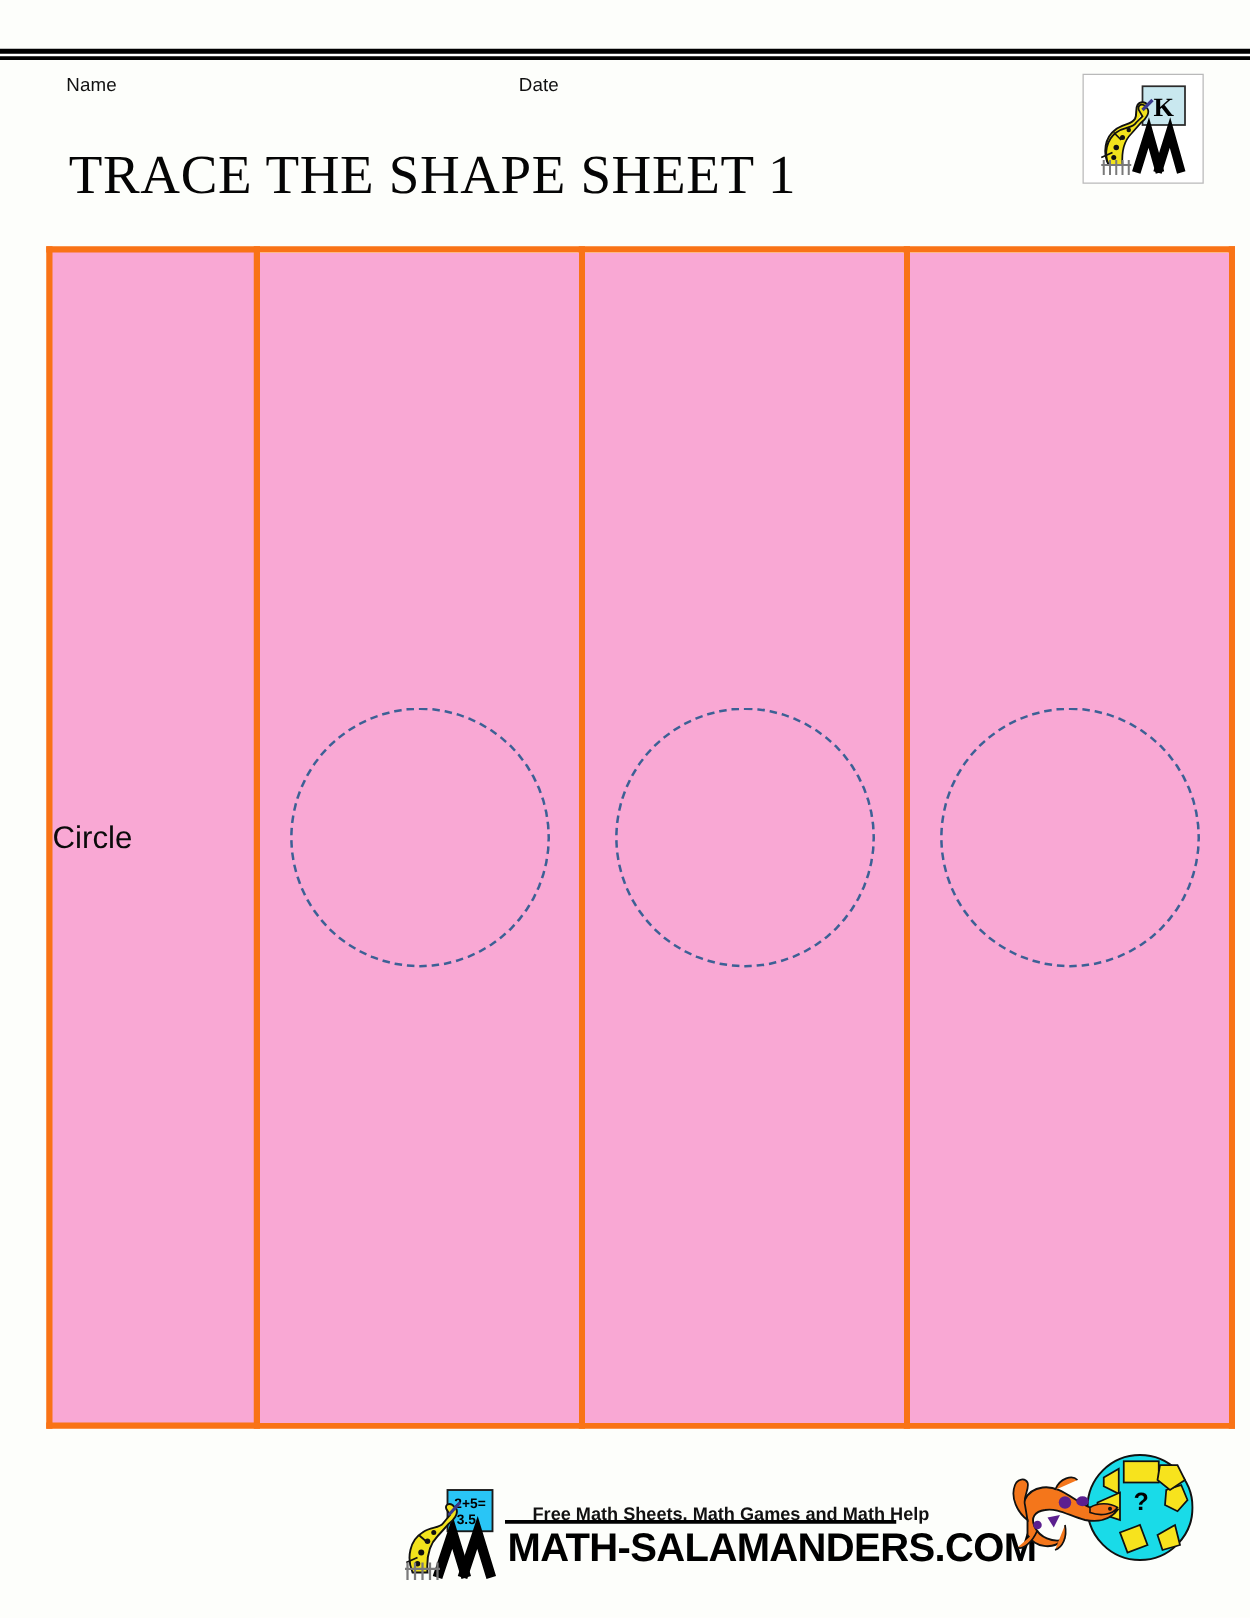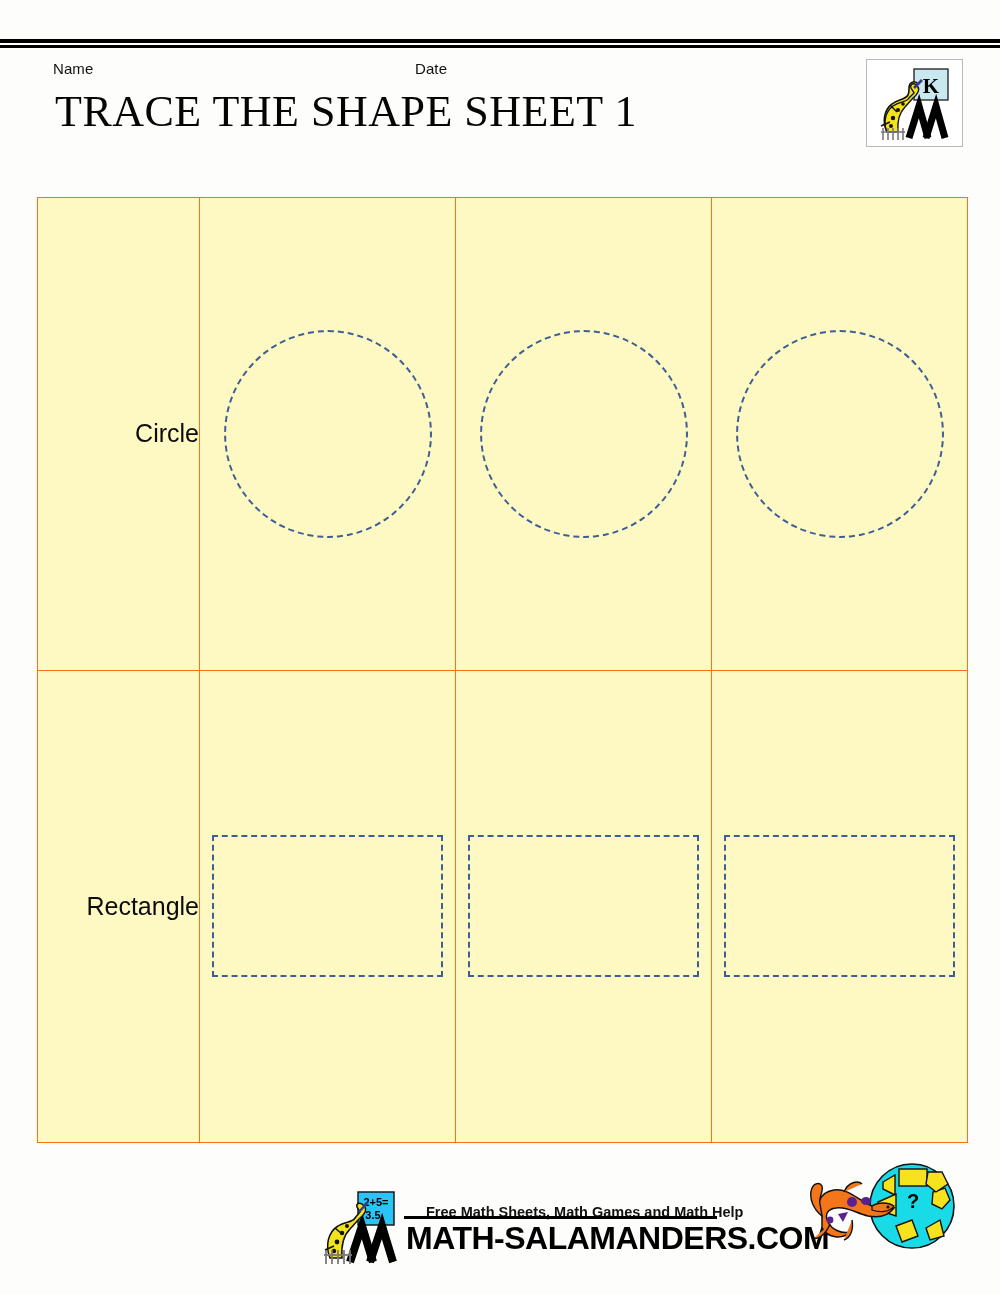--- a/index.html
+++ b/index.html
@@ -44,21 +44,21 @@
     position: absolute;
     left: 415px;
     top: 60px;
     font-size: 15px;
     color: #111111;
     letter-spacing: 0.1px;
   }
   .page-title {
     position: absolute;
     left: 55px;
-    top: 86px;
+    top: 114px;
     font-family: "Liberation Serif", serif;
     font-size: 44px;
     font-weight: 400;
     color: #050505;
     letter-spacing: 0.5px;
     white-space: nowrap;
   }
 
   
   .header-logo {
@@ -77,25 +77,25 @@
   .sheet-table {
     position: absolute;
     left: 37px;
     top: 197px;
     width: 926px;
     height: 946px;
     border-collapse: collapse;
     table-layout: fixed;
   }
   .sheet-table td {
-    border: 1px solid #f97316;
+    border: 5px solid #f97316;
     padding: 0;
     vertical-align: middle;
-    text-align: right;
-    background: #fef9c3;
+    text-align: left;
+    background: #f9a8d4;
   }
   .label-cell {
     width: 161px;
     font-size: 25px;
     color: #0b0b0b;
     font-family: "Liberation Sans", sans-serif;
   }
   .shape-cell {
     width: 255px;
     height: 236px;
@@ -250,38 +250,20 @@
       </td>
       <td class="shape-cell">
         <div class="shape-wrap">
           <div class="trace-circle"></div>
         </div>
       </td>
     </tr>
 
 
 
-    <tr>
-      <td class="label-cell">Rectangle</td>
-      <td class="shape-cell">
-        <div class="shape-wrap">
-          <div class="trace-rectangle"></div>
-        </div>
-      </td>
-      <td class="shape-cell">
-        <div class="shape-wrap">
-          <div class="trace-rectangle"></div>
-        </div>
-      </td>
-      <td class="shape-cell">
-        <div class="shape-wrap">
-          <div class="trace-rectangle"></div>
-        </div>
-      </td>
-    </tr>
 
   </tbody>
 </table>
 
 <div class="footer-brand">
 
   <svg class="footer-mascot" width="100" height="78" viewBox="0 0 100 78">
 
     <rect x="40" y="4" width="36" height="33" fill="#29c5f6" stroke="#1a1a1a" stroke-width="1.5"></rect>
     <text x="58" y="18" font-family="Liberation Sans, sans-serif" font-size="11" font-weight="bold" fill="#000000" text-anchor="middle">2+5=</text>

